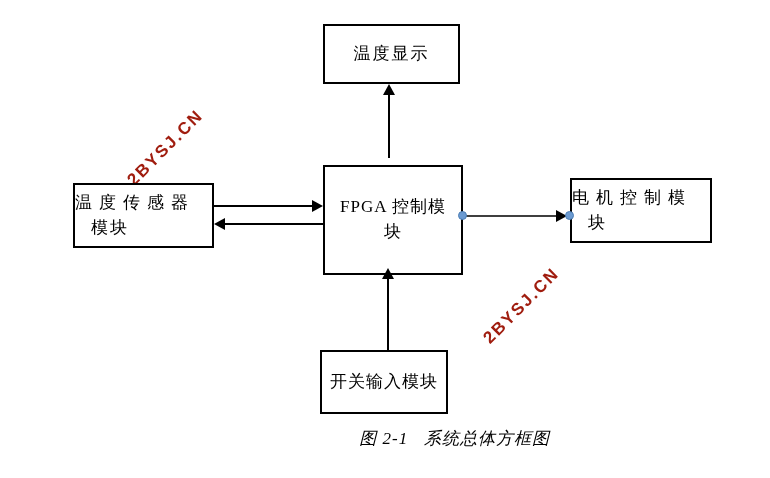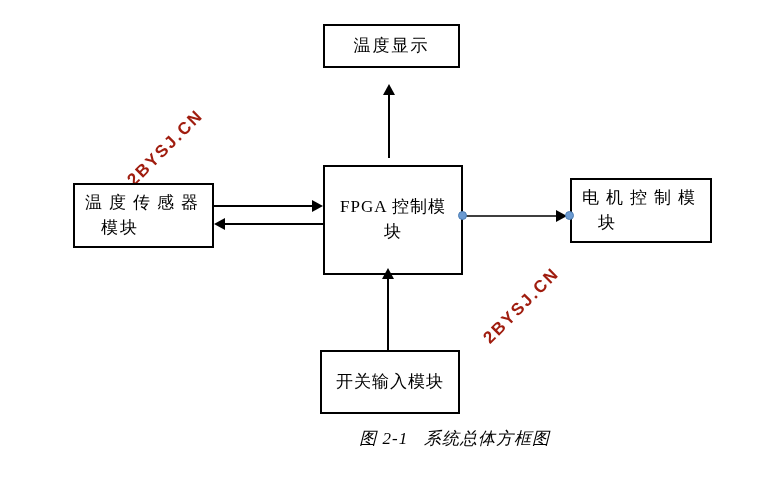--- a/index.html
+++ b/index.html
@@ -17,26 +17,26 @@
     position: absolute;
     border: 2px solid #000000;
     background: #ffffff;
     display: flex;
     flex-direction: column;
     justify-content: center;
     font-size: 17px;
     line-height: 1.45;
   }
   .box.centered { align-items: center; text-align: center; }
-  .box.lefted { align-items: flex-start; padding-left: 10px; padding-right: 6px; }
-  .box-display { left: 323px; top: 24px;  width: 137px; height: 44px; letter-spacing: 2px; }
+  .box.lefted { align-items: flex-start; padding-right: 6px; }
+  .box-display { left: 323px; top: 24px;  width: 137px; height: 60px; letter-spacing: 2px; }
   .box-fpga    { left: 323px; top: 165px; width: 140px; height: 110px; letter-spacing: 1px; }
   .box-sensor  { left: 73px;  top: 183px; width: 141px; height: 65px; }
   .box-motor   { left: 570px; top: 178px; width: 142px; height: 65px; }
-  .box-switch  { left: 320px; top: 350px; width: 140px; height: 64px; letter-spacing: 1px; }
+  .box-switch  { left: 320px; top: 350px; width: 128px; height: 64px; letter-spacing: 1px; }
   .spaced { letter-spacing: 7px; white-space: nowrap; }
   .tight  { letter-spacing: 2px; margin-left: 16px; }
 
   .hline { position: absolute; height: 2px; background: #000000; }
   .vline { position: absolute; width: 2px; background: #000000; }
   .gline { background: #3f3f3f; }
   .head  { position: absolute; width: 0; height: 0; }
   .head-up    { border-left: 6px solid transparent; border-right: 6px solid transparent; border-bottom: 11px solid #000000; }
   .head-right { border-top: 6px solid transparent; border-bottom: 6px solid transparent; border-left: 11px solid #000000; }
   .head-left  { border-top: 6px solid transparent; border-bottom: 6px solid transparent; border-right: 11px solid #000000; }

